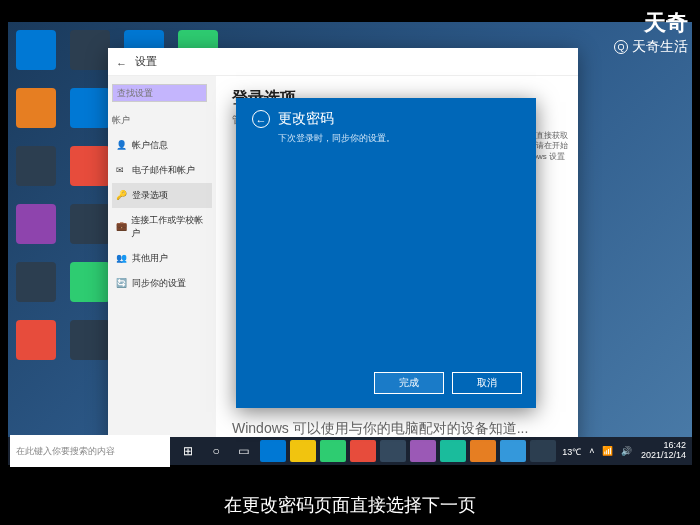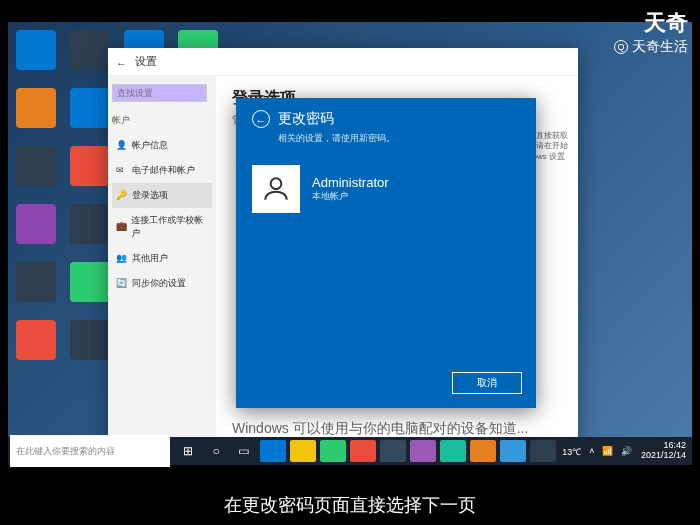--- a/index.html
+++ b/index.html
@@ -144,34 +144,23 @@
         </div>
       </div>
     </div>
   </div>
 
   <div class="dialog">
     <div class="dialog-header">
       <div class="back-arrow">←</div>
       <div class="dialog-title">更改密码</div>
     </div>
-    <div class="dialog-hint">相关的设置，请使用新密码。</div>
-    <div class="user-block">
-      <div class="user-avatar">
-        <svg viewBox="0 0 24 24">
-            <circle cx="12" cy="8" r="4" fill="none" stroke="#333" stroke-width="1.5"></circle>
-            <path d="M4 20c0-4 4-6 8-6s8 2 8 6" fill="none" stroke="#333" stroke-width="1.5"></path>
-          </svg>
-      </div>
-      <div class="user-info">
-        <div class="user-name">Administrator</div>
-        <div class="user-type">本地帐户</div>
-      </div>
-    </div>
+    <div class="dialog-hint">下次登录时，同步你的设置。</div>
     <div class="dialog-buttons">
+      <button class="dlg-btn primary">完成</button>
       <button class="dlg-btn">取消</button>
     </div>
   </div>
 </div>
 
 <div class="taskbar">
   <div class="taskbar-search">在此键入你要搜索的内容</div>
   <div class="taskbar-icons">
     <div class="tb-icon">⊞</div>
     <div class="tb-icon">○</div>

